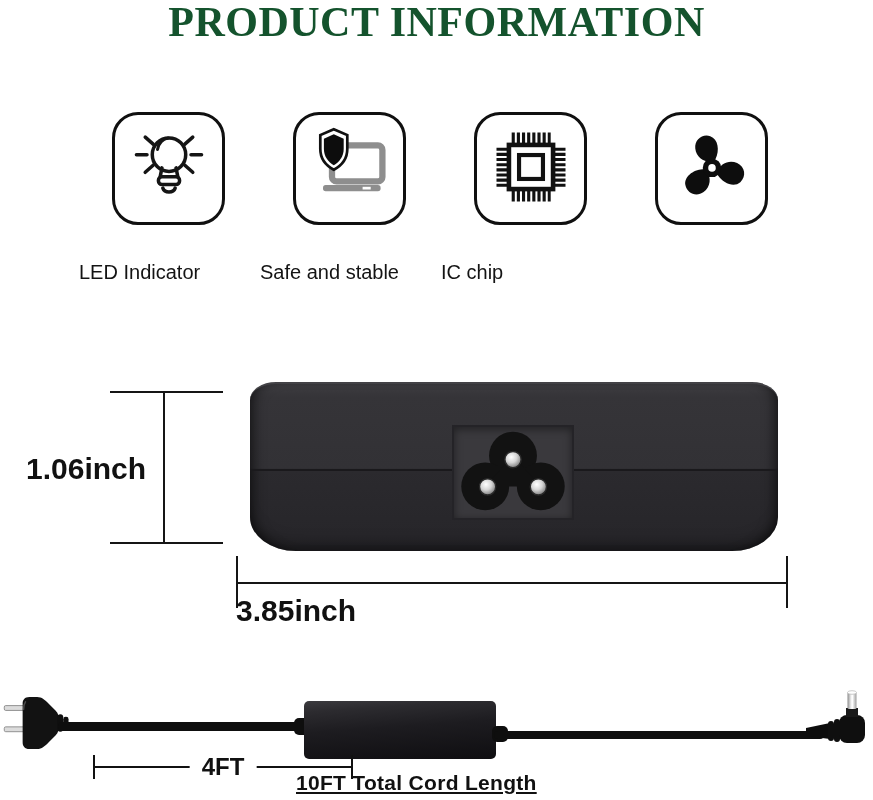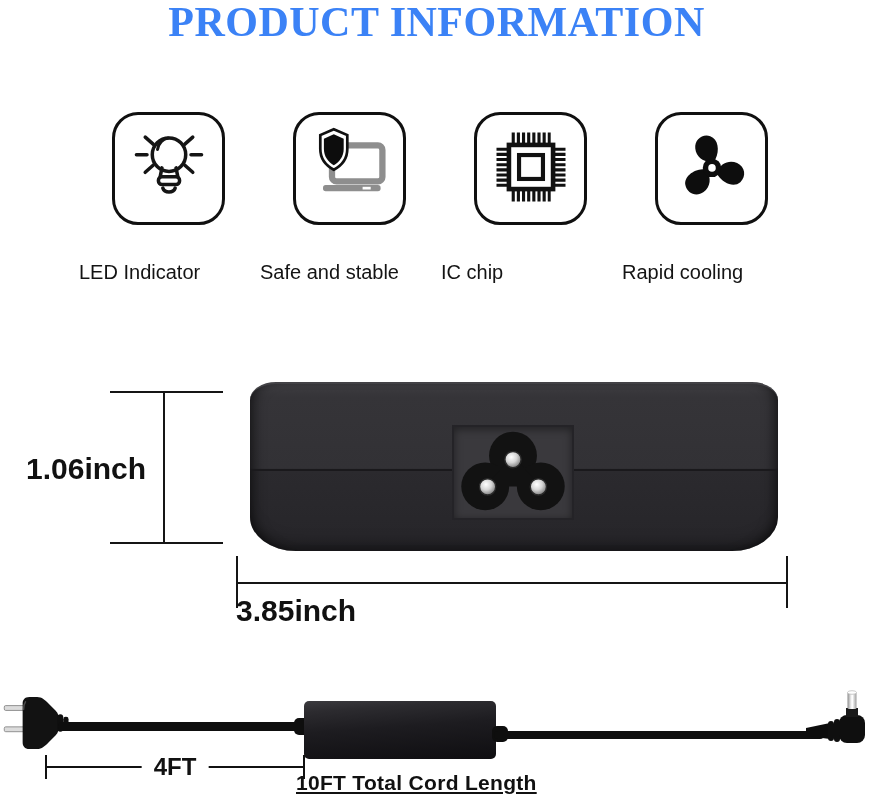--- a/index.html
+++ b/index.html
@@ -4,21 +4,21 @@
 <style>
   html,body{margin:0;padding:0;background:#fff;}
   .page{
     position:relative;width:873px;height:800px;background:#ffffff;overflow:hidden;
     font-family:"Liberation Sans",sans-serif;color:#1a1a1a;
   }
   
   .title{
     position:absolute;top:0px;left:0;width:100%;text-align:center;
     font-family:"Liberation Serif",serif;font-weight:bold;font-size:42px;line-height:1.05;
-    color:#3b82f6;letter-spacing:0.5px;
+    color:#14532d;letter-spacing:0.5px;
   }
   
   .card{
     position:absolute;top:112px;width:113px;height:113px;background:#fff;
     border:3px solid #101010;border-radius:26px;box-sizing:border-box;
     display:flex;align-items:center;justify-content:center;
   }
   .card.c1{left:112px}.card.c2{left:293px}.card.c3{left:474px}.card.c4{left:655px}
   .card-label{
     position:absolute;top:261px;width:180px;text-align:left;
@@ -41,21 +41,21 @@
   .dim{position:absolute;background:#151515;}
   .dim-label{position:absolute;font-weight:bold;font-size:30px;color:#111;white-space:nowrap;}
   .dim-label.center{text-align:left;}
   
   .cable{position:absolute;background:#0e0e0e;border-radius:4px;}
   .brick{
     position:absolute;left:304px;top:701px;width:192px;height:58px;border-radius:5px;
     background:linear-gradient(176deg,#3b3a3e 0%,#2c2b2f 16%,#1d1c20 45%,#0f0e11 100%);
   }
   .boot{position:absolute;background:#0e0e0e;border-radius:5px;}
-  .dim-h{position:absolute;height:24px;}
+  .dim-h{position:absolute;height:24px;margin-left:48px;}
   .dim-h .line{position:absolute;left:0;right:0;top:11px;height:2px;background:#111;}
   .dim-h .cap{position:absolute;top:0;width:2px;height:24px;background:#111;}
   .dim-h .cap.left{left:0}.dim-h .cap.right{right:0}
   .dim-h .seg-label{
     position:absolute;left:50%;top:50%;transform:translate(-50%,-50%);
     background:#fff;padding:0 12px;font-size:24px;font-weight:bold;color:#111;white-space:nowrap;
   }
   .total-label{position:absolute;left:296px;top:771px;font-size:21px;font-weight:bold;color:#111;letter-spacing:.3px;white-space:nowrap;text-decoration:underline;}
   .abs{position:absolute;}
 </style>
@@ -113,21 +113,20 @@
           <circle cx="50" cy="51" r="10.5"></circle>
         </g>
         <circle cx="50" cy="51" r="4.3" fill="#ffffff"></circle>
       </svg>
     </span>
   </div>
 
   <div class="card-label l1">LED Indicator</div>
   <div class="card-label l3">IC chip</div>
   <div class="card-label l2">Safe and stable</div>
-  <div class="card-label l4">Rapid cooling</div>
 
   <div class="dim" style="left:110px;top:391px;width:113px;height:2px"></div>
   <div class="dim" style="left:163px;top:391px;width:2px;height:153px"></div>
   <div class="dim" style="left:110px;top:542px;width:113px;height:2px"></div>
   <div class="dim-label" style="left:26px;top:452px">1.06inch</div>
 
   <div class="adapter-body">
     <div class="adapter-seam"></div>
     <div class="inlet">
       <svg width="118" height="91" viewBox="0 0 122 95">

